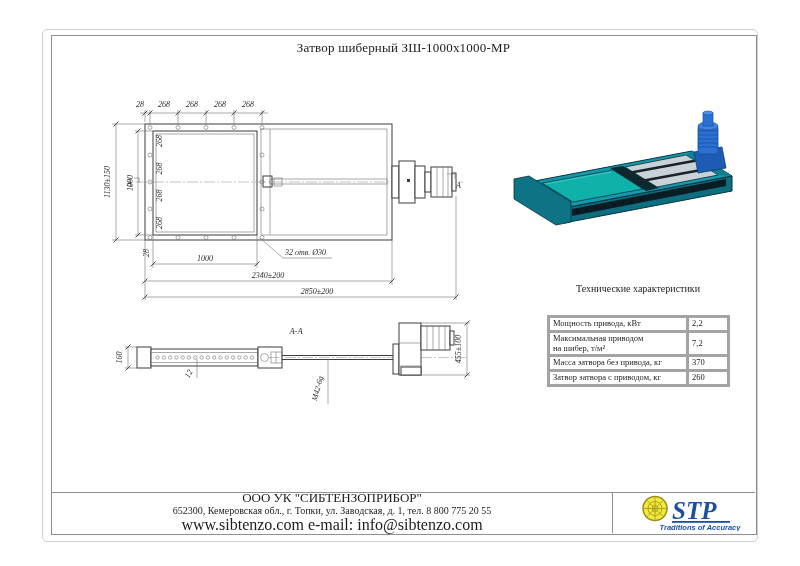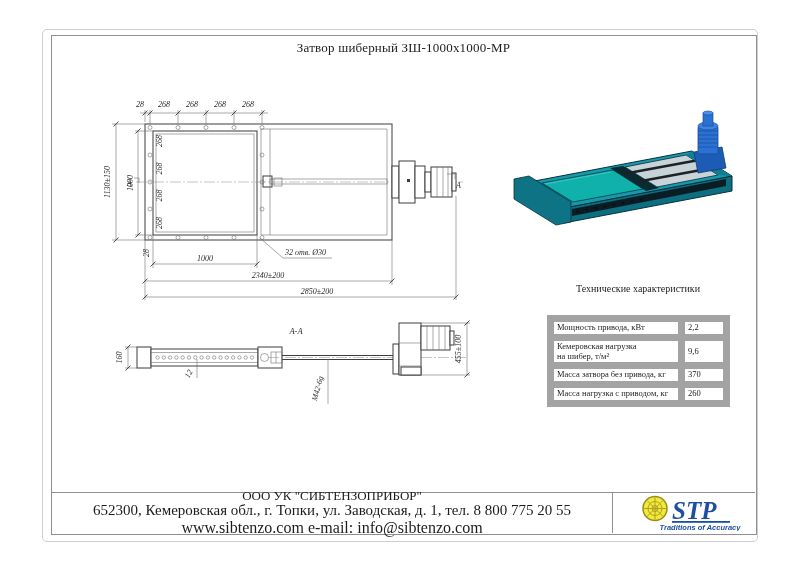--- a/index.html
+++ b/index.html
@@ -19,29 +19,29 @@
   .cl{stroke:#8a8a8a;stroke-width:.5;fill:none;stroke-dasharray:11 2 2 2;}
   .dim{stroke:#6e6e6e;stroke-width:.6;fill:none;}
   .tick{stroke:#3d3d3d;stroke-width:.9;}
   text.dt{font:italic 8px "Liberation Serif",serif;fill:#2a2a2a;}
   text.dt9{font:italic 8.5px "Liberation Serif",serif;fill:#2a2a2a;}
   
   .specs-title{position:absolute;left:538px;top:283px;width:200px;text-align:center;
         font-size:10px;}
   table.specs{position:absolute;left:547px;top:315px;width:183px;border-collapse:collapse;
         font-size:8.5px;line-height:1.15;}
-  table.specs td{border:7px solid #a3a3a3;padding:1px 3px;vertical-align:middle;}
+  table.specs td{border:3px solid #a3a3a3;padding:1px 3px;vertical-align:middle;}
   table.specs td.val{width:32px;text-align:left;}
   
   .footer-line{position:absolute;left:52px;top:492px;width:703px;border-top:1px solid #8e8f94;}
   .footer-divider{position:absolute;left:612px;top:492px;height:41px;border-left:1px solid #8e8f94;}
   .footer-info{position:absolute;left:52px;top:493px;width:560px;height:39px;
         display:flex;flex-direction:column;justify-content:center;align-items:center;}
   .footer-info .l1{font-size:13px;line-height:1.05;}
-  .footer-info .l2{font-size:15px;line-height:1.1;}
+  .footer-info .l2{font-size:10px;line-height:1.1;}
   .footer-info .l3{font-size:16px;line-height:1.1;}
   svg.logo{position:absolute;left:630px;top:493px;}
   .logo-stp{font:italic 700 25px "Liberation Serif",serif;}
   .logo-tag{font:italic 700 7.5px "Liberation Sans",sans-serif;}
 </style>
 </head>
 <body>
 
 <div class="page">
   <div class="frame-outer"></div>
@@ -274,35 +274,35 @@
     <tbody>
         <tr>
       <td>
             <div>Мощность привода, кВт</div>
             <div></div>
           </td>
       <td class="val">2,2</td>
     </tr>
     <tr>
       <td>
-            <div>Кемеровская нагрузка</div>
+            <div>Максимальная приводом</div>
             <div>на шибер, т/м²</div>
           </td>
-      <td class="val">9,6</td>
+      <td class="val">7,2</td>
     </tr>
     <tr>
       <td>
             <div>Масса затвора без привода, кг</div>
             <div></div>
           </td>
       <td class="val">370</td>
     </tr>
     <tr>
       <td>
-            <div>Масса нагрузка с приводом, кг</div>
+            <div>Затвор затвора с приводом, кг</div>
             <div></div>
           </td>
       <td class="val">260</td>
     </tr>
   </tbody>
     </table>
 
   <div class="footer-line"></div>
   <div class="footer-divider"></div>
   <div class="footer-info">

